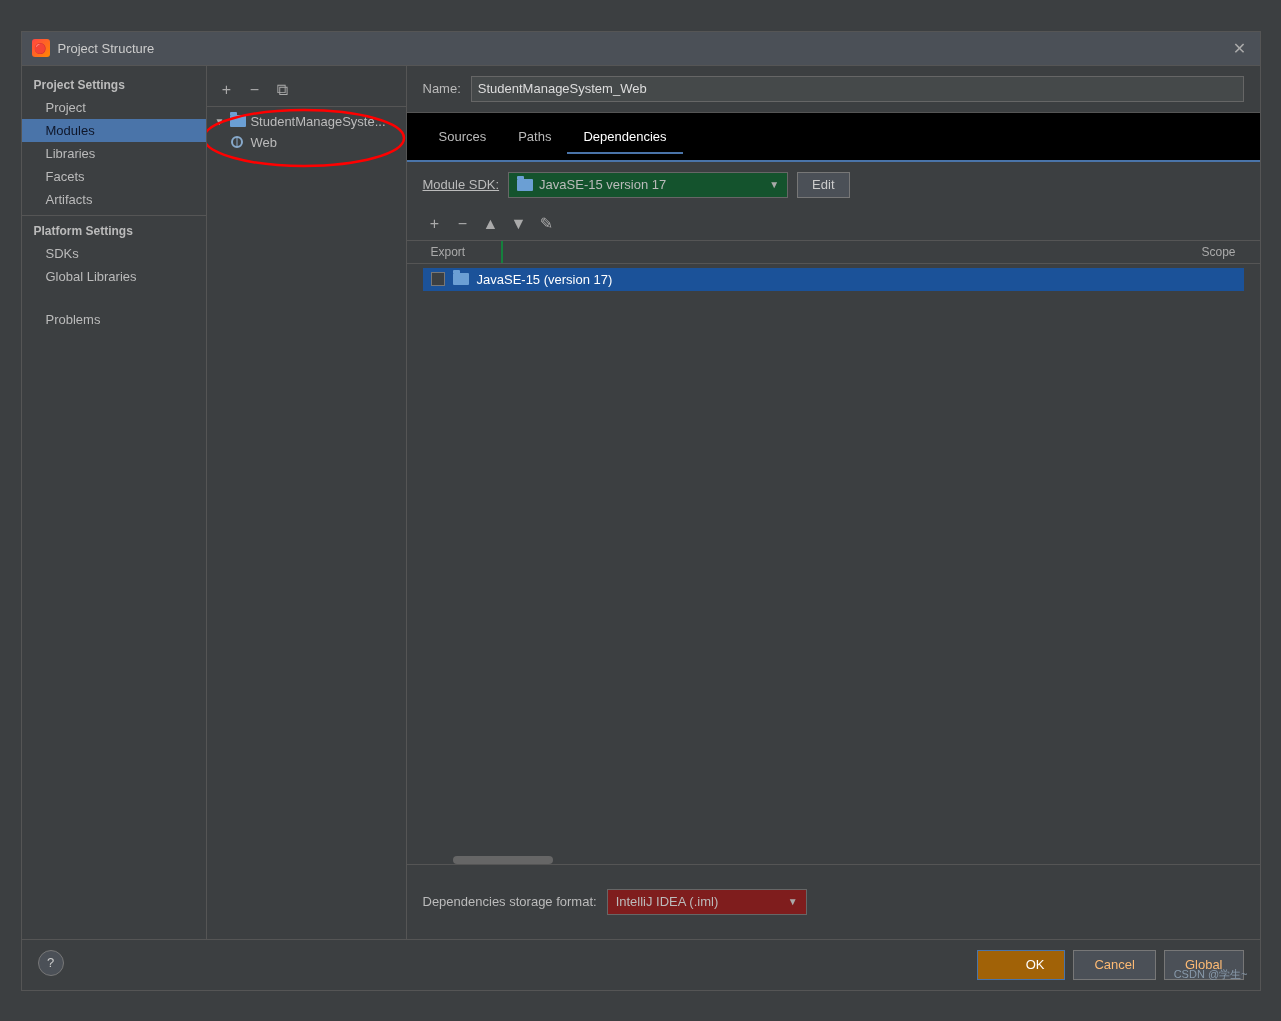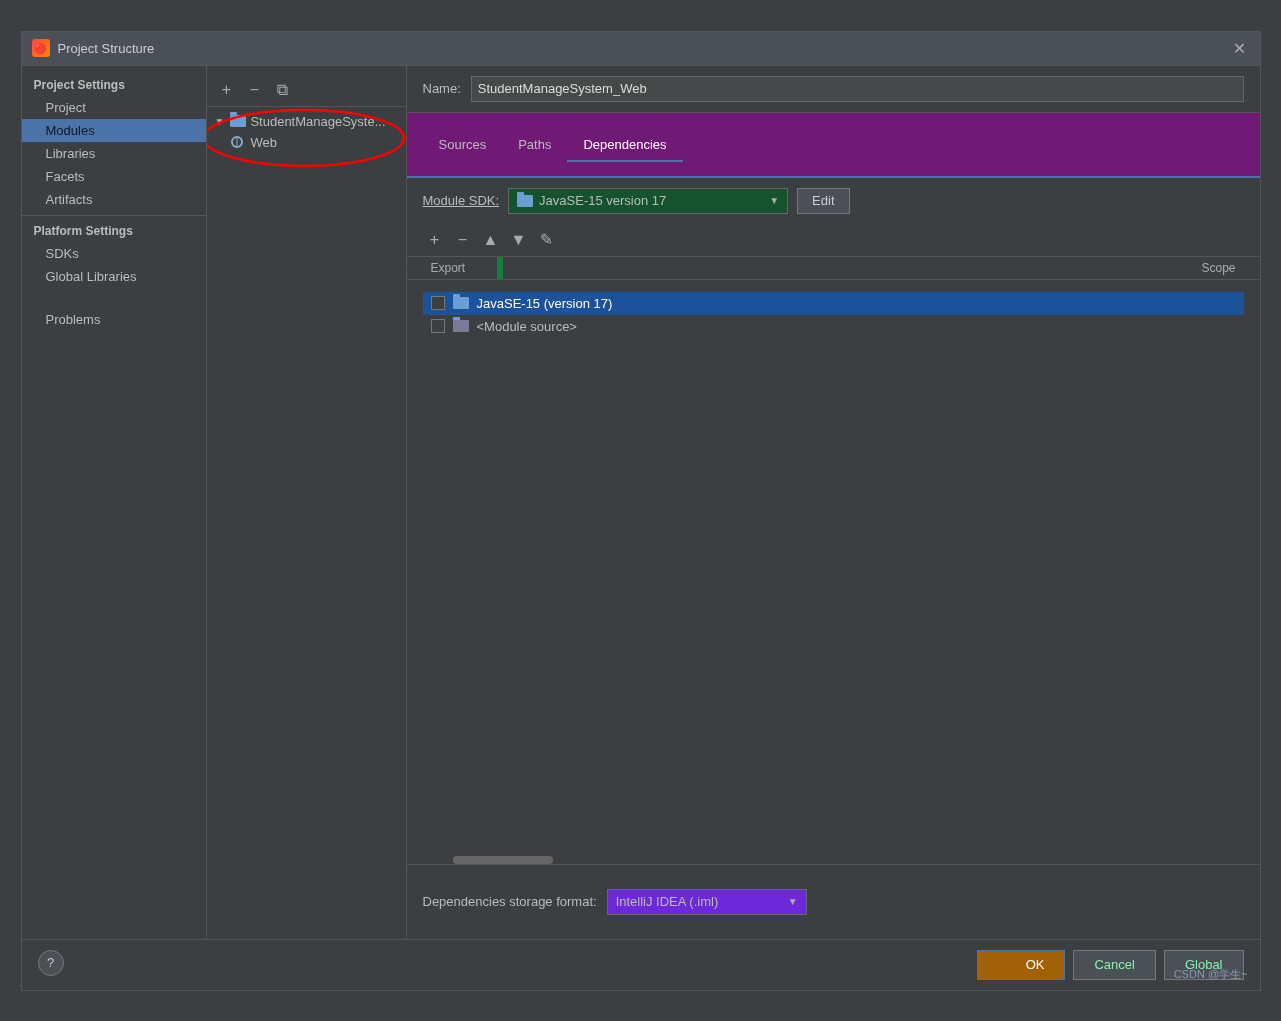--- a/index.html
+++ b/index.html
@@ -121,22 +121,22 @@
       background: #45494a;
       border: 1px solid #666;
       color: #dddddd;
       padding: 3px 6px;
       font-size: 13px;
       height: 26px;
     }
     .tabs-row {
       display: flex;
       border-bottom: 2px solid #4a74a9;
-      background: #701a75;
-      padding: 16px 16px;
+      background: #000000;
+      padding: 8px 16px;
     }
     .tab {
       padding: 8px 16px;
       cursor: pointer;
       color: #bbbbbb;
       font-size: 13px;
       border-bottom: 2px solid transparent;
       margin-bottom: -2px;
     }
     .tab.active {
@@ -202,27 +202,27 @@
       display: flex;
       background: #3c3f41;
       border-bottom: 1px solid #555;
       border-top: 1px solid #555;
       padding: 0 16px;
     }
     .table-header-cell {
       padding: 4px 8px;
       color: #aaaaaa;
       font-size: 12px;
-      border-right: 6px solid #15803d;
+      border-right: 2px solid #15803d;
     }
     .table-header-cell:last-child { border-right: none; margin-left: auto; }
     .dependencies-table {
       flex: 1;
       overflow-y: auto;
-      margin: 12px 16px;
+      margin: 4px 16px;
     }
     .dep-row {
       display: flex;
       align-items: center;
       padding: 4px 8px;
       gap: 8px;
       cursor: pointer;
     }
     .dep-row.selected { background: #1b5299; color: #ffffff; }
     .dep-checkbox {
@@ -245,41 +245,41 @@
       margin-top: auto;
     }
     .storage-label {
       color: #bbbbbb;
       font-size: 13px;
       white-space: nowrap;
     }
     .storage-dropdown {
       display: flex;
       align-items: center;
-      background: #6d28d9;
+      background: #7f1d1d;
       border: 1px solid #666;
       padding: 3px 8px;
       gap: 6px;
       cursor: pointer;
       min-width: 200px;
       height: 26px;
     }
     .dialog-footer {
       display: flex;
       justify-content: flex-end;
       padding: 10px 16px;
       gap: 8px;
       border-top: 1px solid #555;
       background: #3c3f41;
     }
     .footer-btn {
       padding: 5px 20px;
       border: 1px solid #777;
       background: #4b5057;
-      color: #86efac;
+      color: #fdba74;
       cursor: pointer;
       font-size: 13px;
       height: 30px;
     }
     .footer-btn.primary {
       background: #a16207;
       border-color: #4a74a9;
       color: #ffffff;
       padding-left: 48px;
     }
@@ -506,25 +506,20 @@
           <div style="flex:1;"></div>
           <div class="table-header-cell">Scope</div>
         </div>
 
         <div class="dependencies-table">
           <div class="dep-row selected">
             <div class="dep-checkbox"></div>
             <div class="module-folder-icon"></div>
             <span class="dep-name">JavaSE-15 (version 17)</span>
           </div>
-          <div class="dep-row">
-            <div class="dep-checkbox"></div>
-            <div class="module-folder-icon" style="background:#7a7a9a;"></div>
-            <span class="dep-name">&lt;Module source&gt;</span>
-          </div>
         </div>
 
         <div style="flex:1;"></div>
 
         <div class="scrollbar-area">
           <div class="scrollbar-thumb"></div>
         </div>
 
         <div class="bottom-row">
           <span class="storage-label">Dependencies storage format:</span>

